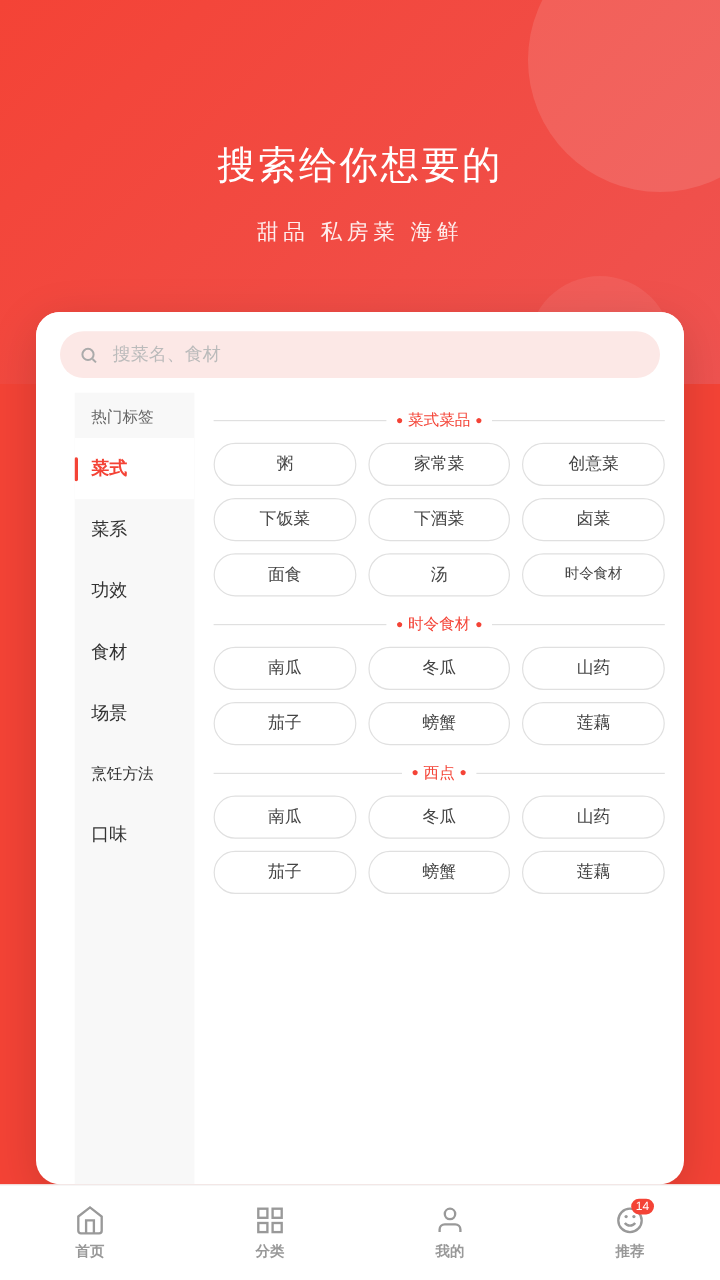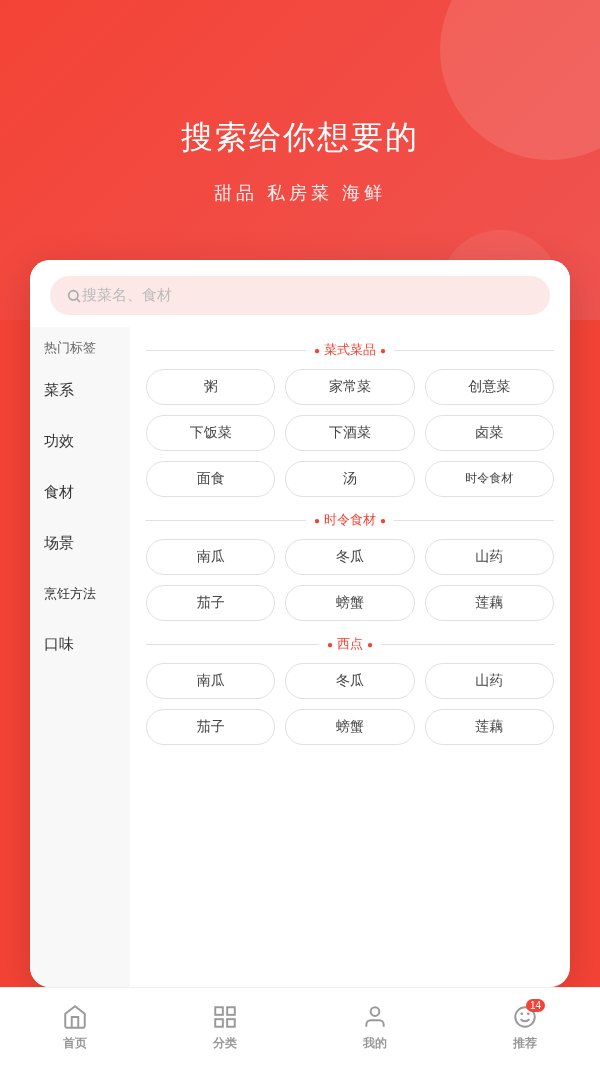--- a/index.html
+++ b/index.html
@@ -84,39 +84,40 @@
       padding: 16px 20px 12px;
       background: #fff;
     }
 
     .search-input-wrap {
       background: #fce8e6;
       border-radius: 25px;
       display: flex;
       align-items: center;
       padding: 10px 16px;
-      gap: 0;
+      gap: 12px;
     }
 
     .search-icon-svg {
       color: #aaa;
       flex-shrink: 0;
     }
 
     .search-placeholder {
       color: #bbb;
       font-size: 15px;
       flex: 1;
     }
 
     
     .content-area {
       display: flex;
       flex: 1;
       overflow: hidden;
+      margin-left: 32px;
     }
 
     
     .sidebar {
       width: 100px;
       background: #f8f8f8;
       overflow-y: auto;
       flex-shrink: 0;
     }
 
@@ -281,20 +282,21 @@
         <line x1="21" y1="21" x2="16.65" y2="16.65"></line>
       </svg>
       <span class="search-placeholder">搜菜名、食材</span>
     </div>
   </div>
 
   <div class="content-area">
 
     <div class="sidebar">
       <div class="sidebar-header">热门标签</div>
+      <div class="sidebar-item active">菜式</div>
       <div class="sidebar-item">菜系</div>
       <div class="sidebar-item">功效</div>
       <div class="sidebar-item">食材</div>
       <div class="sidebar-item">场景</div>
       <div class="sidebar-item" style="font-size:13px;">烹饪方法</div>
       <div class="sidebar-item">口味</div>
     </div>
 
     <div class="right-content">
 

